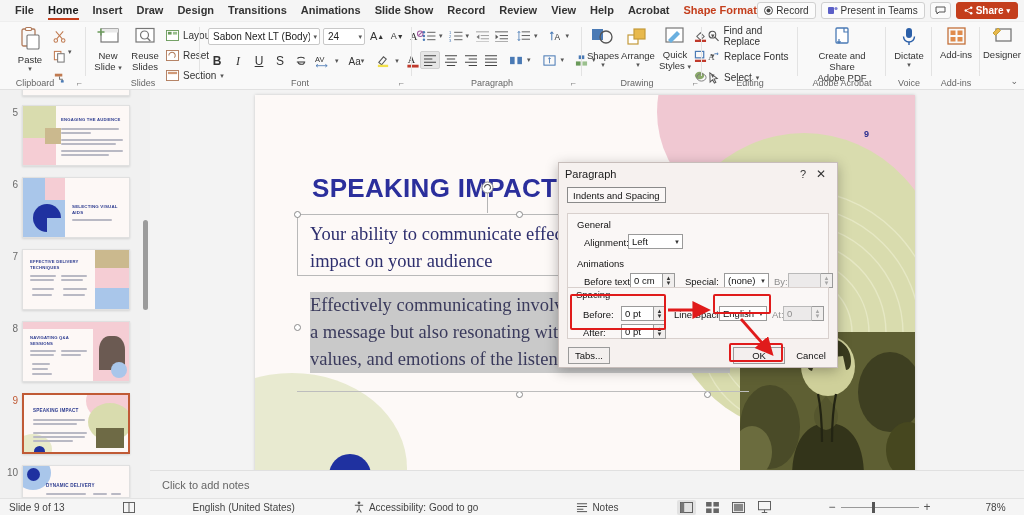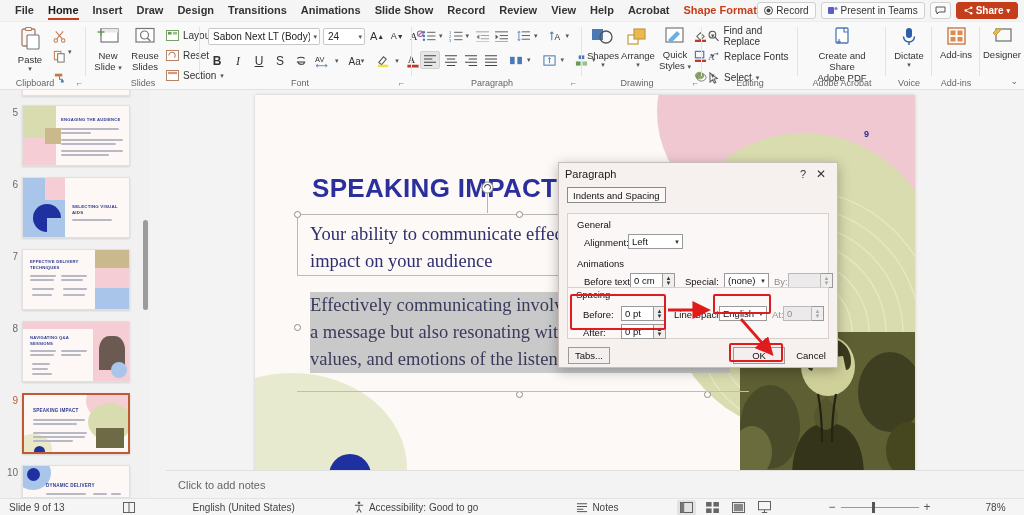--- a/index.html
+++ b/index.html
@@ -182,21 +182,21 @@
   }
 
   
   .statusbar {
     position: absolute; left: 0; bottom: 0; width: 1024px; height: 17px;
     background: #f5f5f5; border-top: 1px solid #e3e3e3;
     display: flex; align-items: center; font-size: 10px; color: #444; gap: 40px;
   }
   .sb-item { display: flex; align-items: center; gap: 4px; padding: 0 9px; white-space: nowrap; }
   .notesbar {
-    position: absolute; left: 166px; right: 0; bottom: 17px; height: 28px;
+    position: absolute; left: 150px; right: 0; bottom: 17px; height: 28px;
     background: #f3f3f3; border-top: 1px solid #e0e0e0;
     display: flex; align-items: center; padding-left: 12px; font-size: 11px; color: #666; margin-top: 36px;
   }
   .viewbtn {
     width: 19px; height: 15px; display: flex; align-items: center; justify-content: center;
     border-radius: 2px;
   }
   .viewbtn.on { background: #e2e2e2; }
   .zoomslider { display: flex; align-items: center; gap: 0; }
   .ztrack { width: 78px; height: 1px; background: #9a9a9a; position: relative; }

